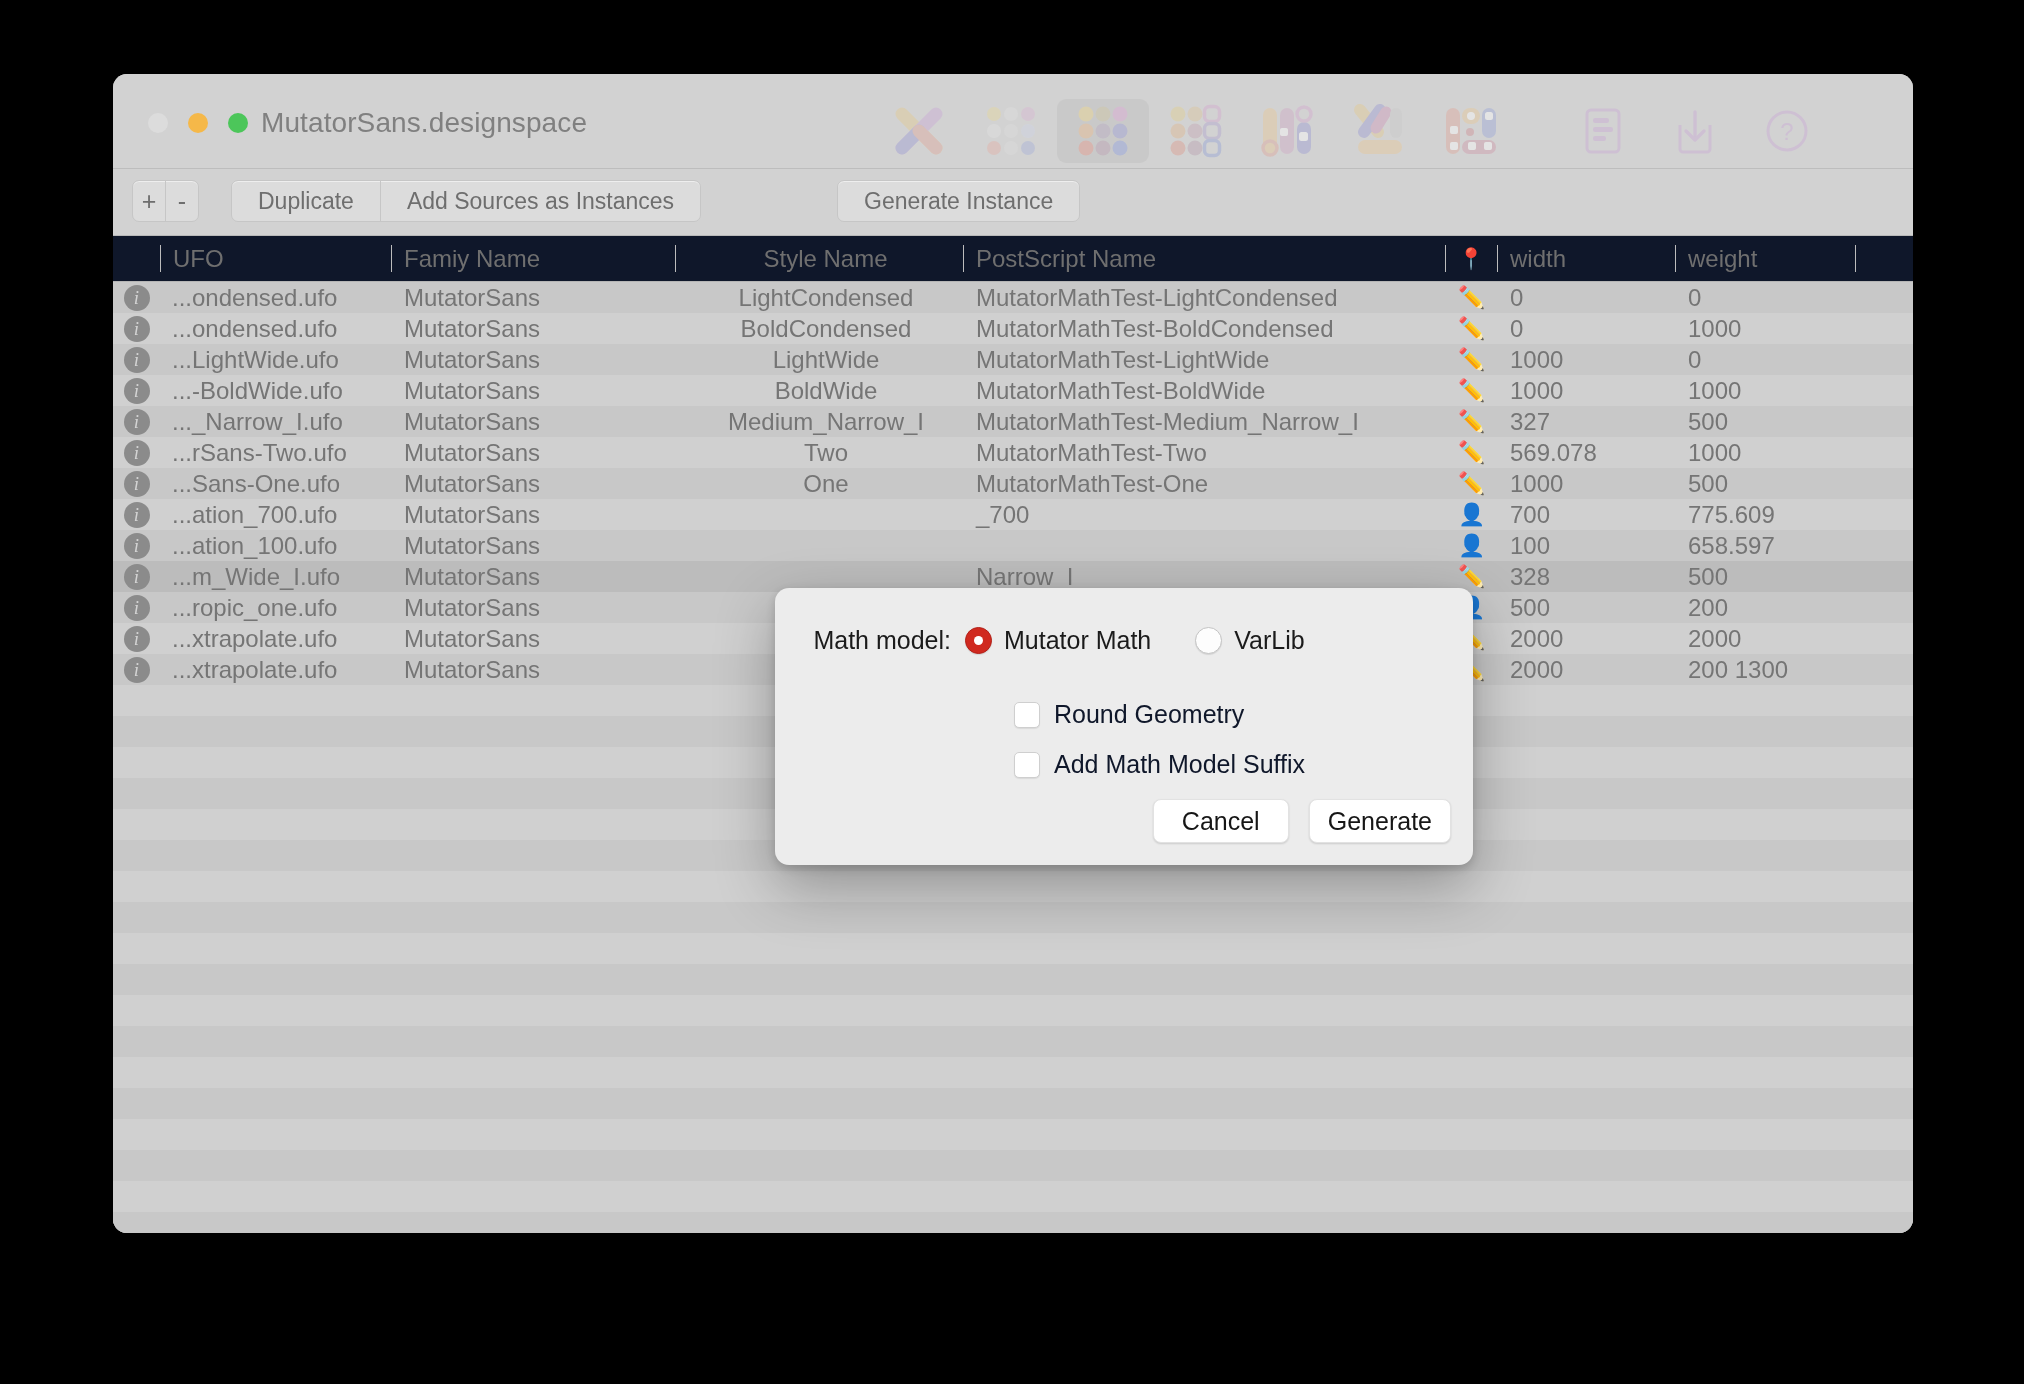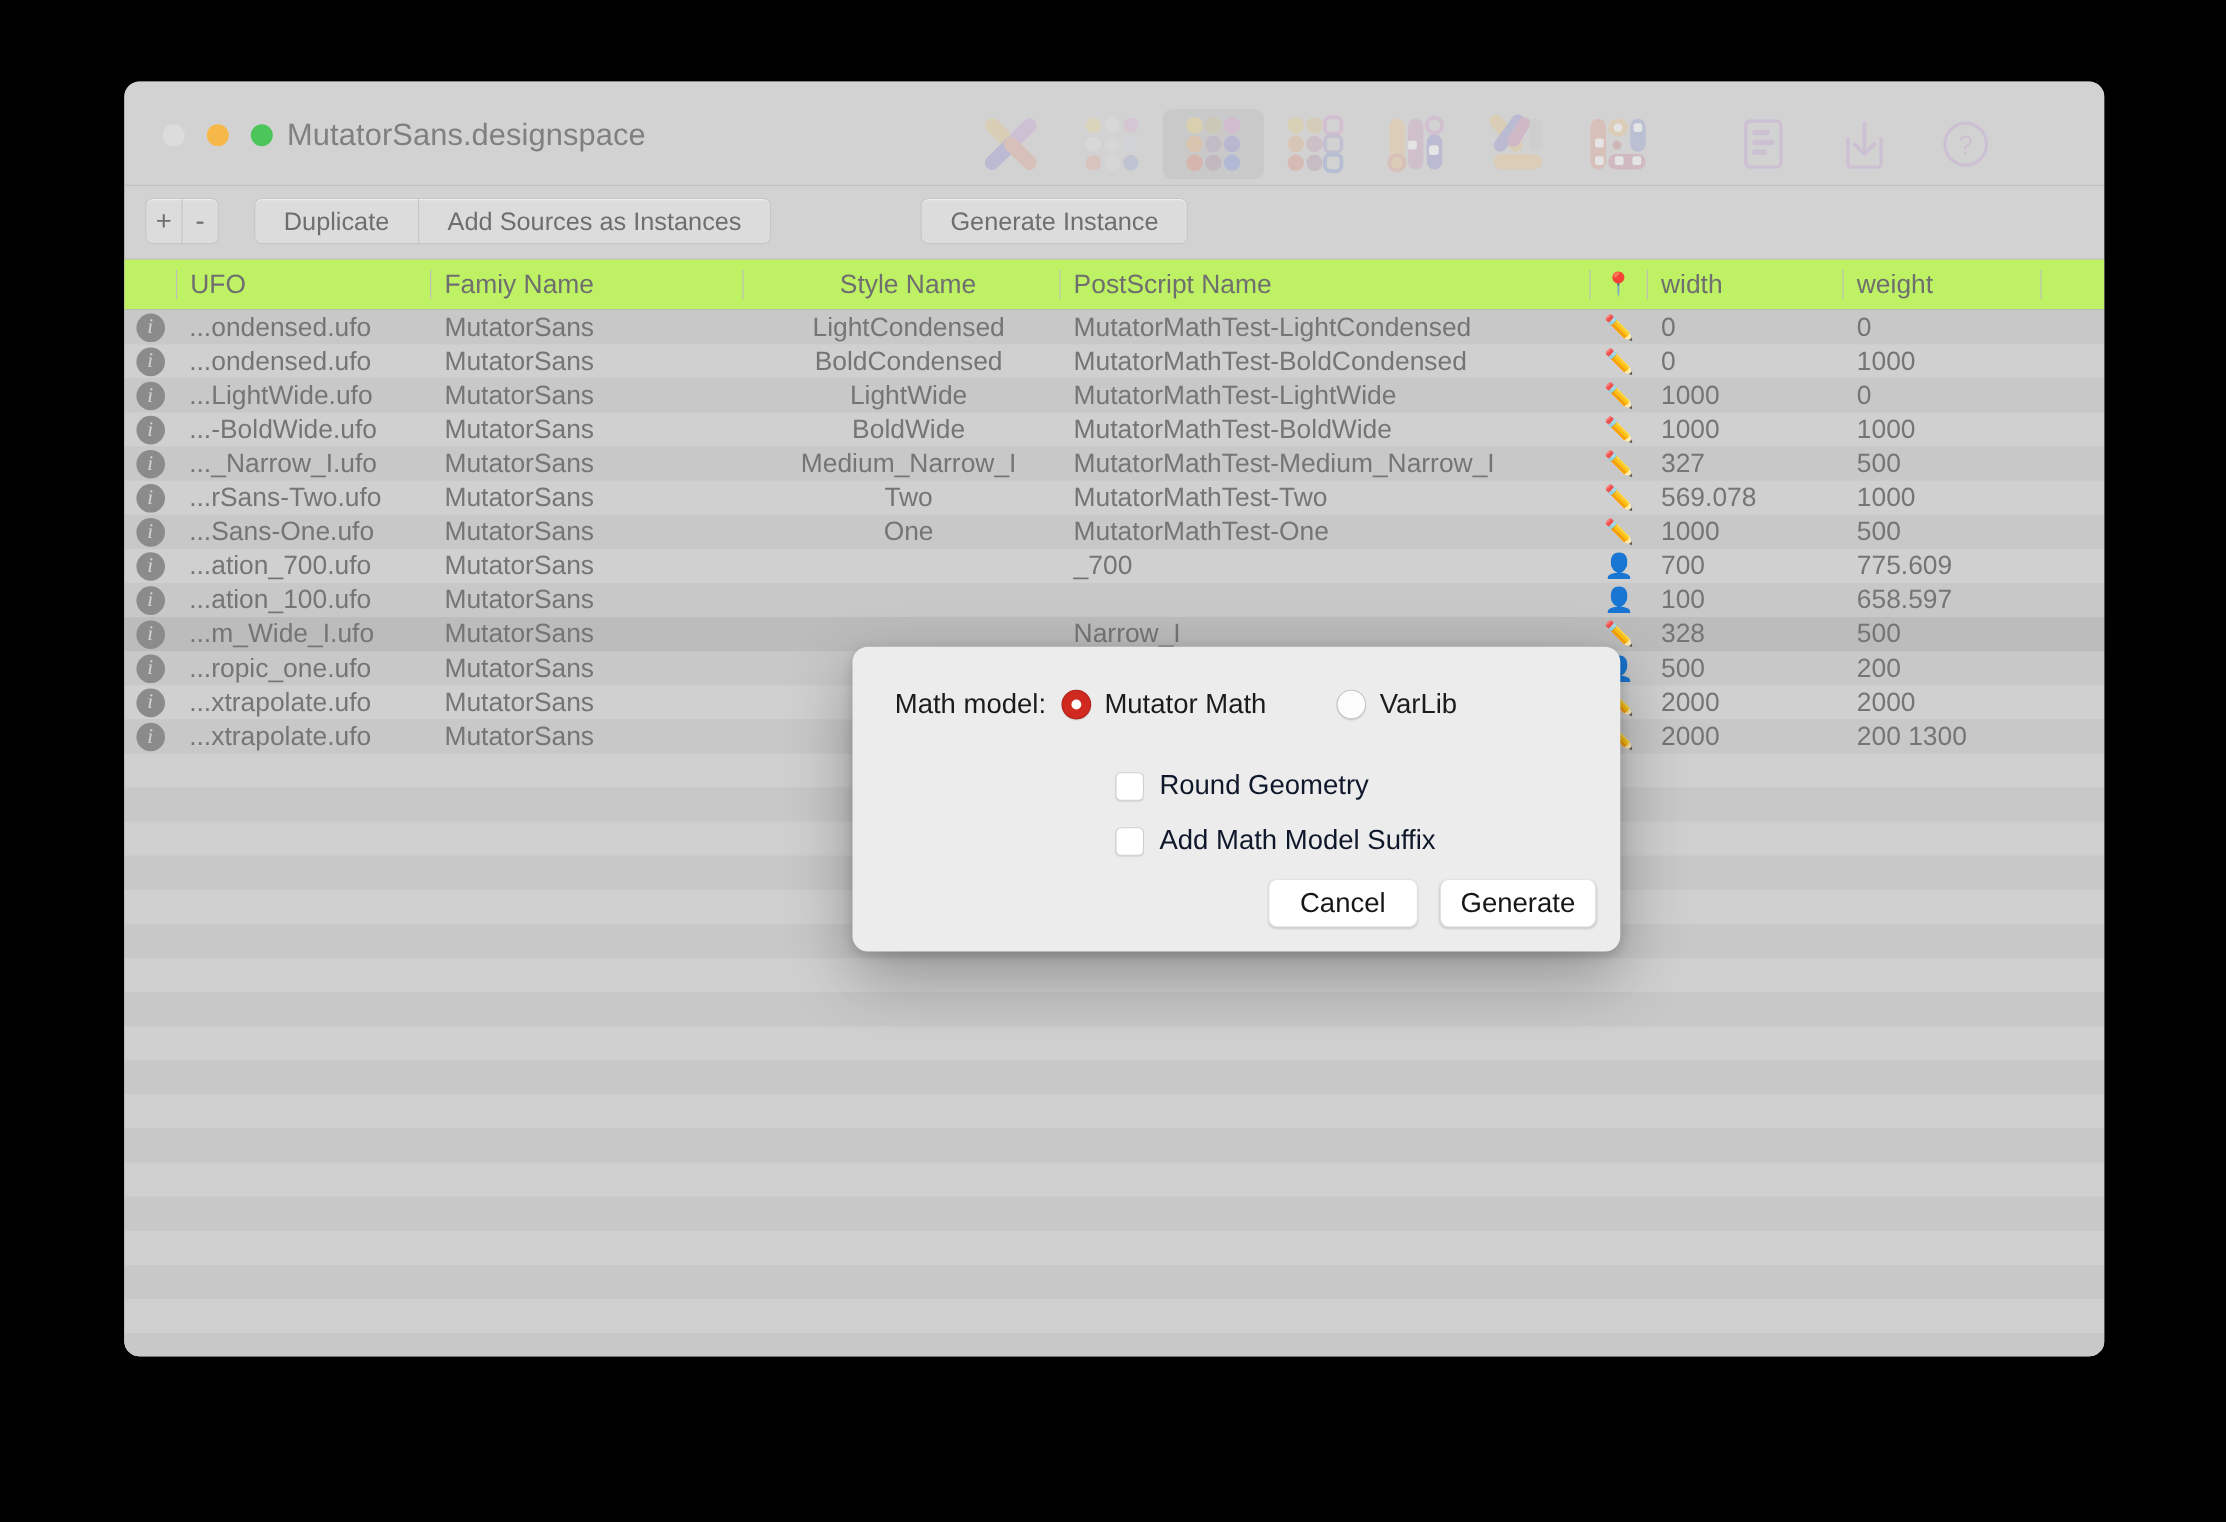--- a/index.html
+++ b/index.html
@@ -134,21 +134,21 @@
   
   .table {
     position: relative;
     background: #c8c8c8;
     height: 998px;
   }
   .thead {
     position: relative;
     display: flex;
     height: 45px;
-    background: #bef264;
+    background: #0f172a;
     border-bottom: 1px solid #b5b5b5;
     align-items: center;
   }
   .th {
     font-size: 24px;
     color: #6f6f6f;
     border-right: 1px solid #bcbcbc;
     height: 27px;
     line-height: 27px;
     padding-left: 12px;
@@ -237,21 +237,21 @@
     align-items: center;
   }
   .mm-label {
     width: 190px;
     text-align: right;
     font-size: 25px;
     color: #1b1b1b;
     padding-right: 14px;
     box-sizing: border-box;
   }
-  .radio-group { display: flex; align-items: center; gap: 64px; }
+  .radio-group { display: flex; align-items: center; gap: 44px; }
   .radio-item { display: flex; align-items: center; gap: 12px; cursor: default; }
   .radio {
     width: 27px; height: 27px;
     border-radius: 50%;
     box-sizing: border-box;
     background: #fdfdfd;
     border: 1px solid #c4c4c4;
     box-shadow: 0 1px 1px rgba(0,0,0,0.10);
     display: flex; align-items: center; justify-content: center;
   }

